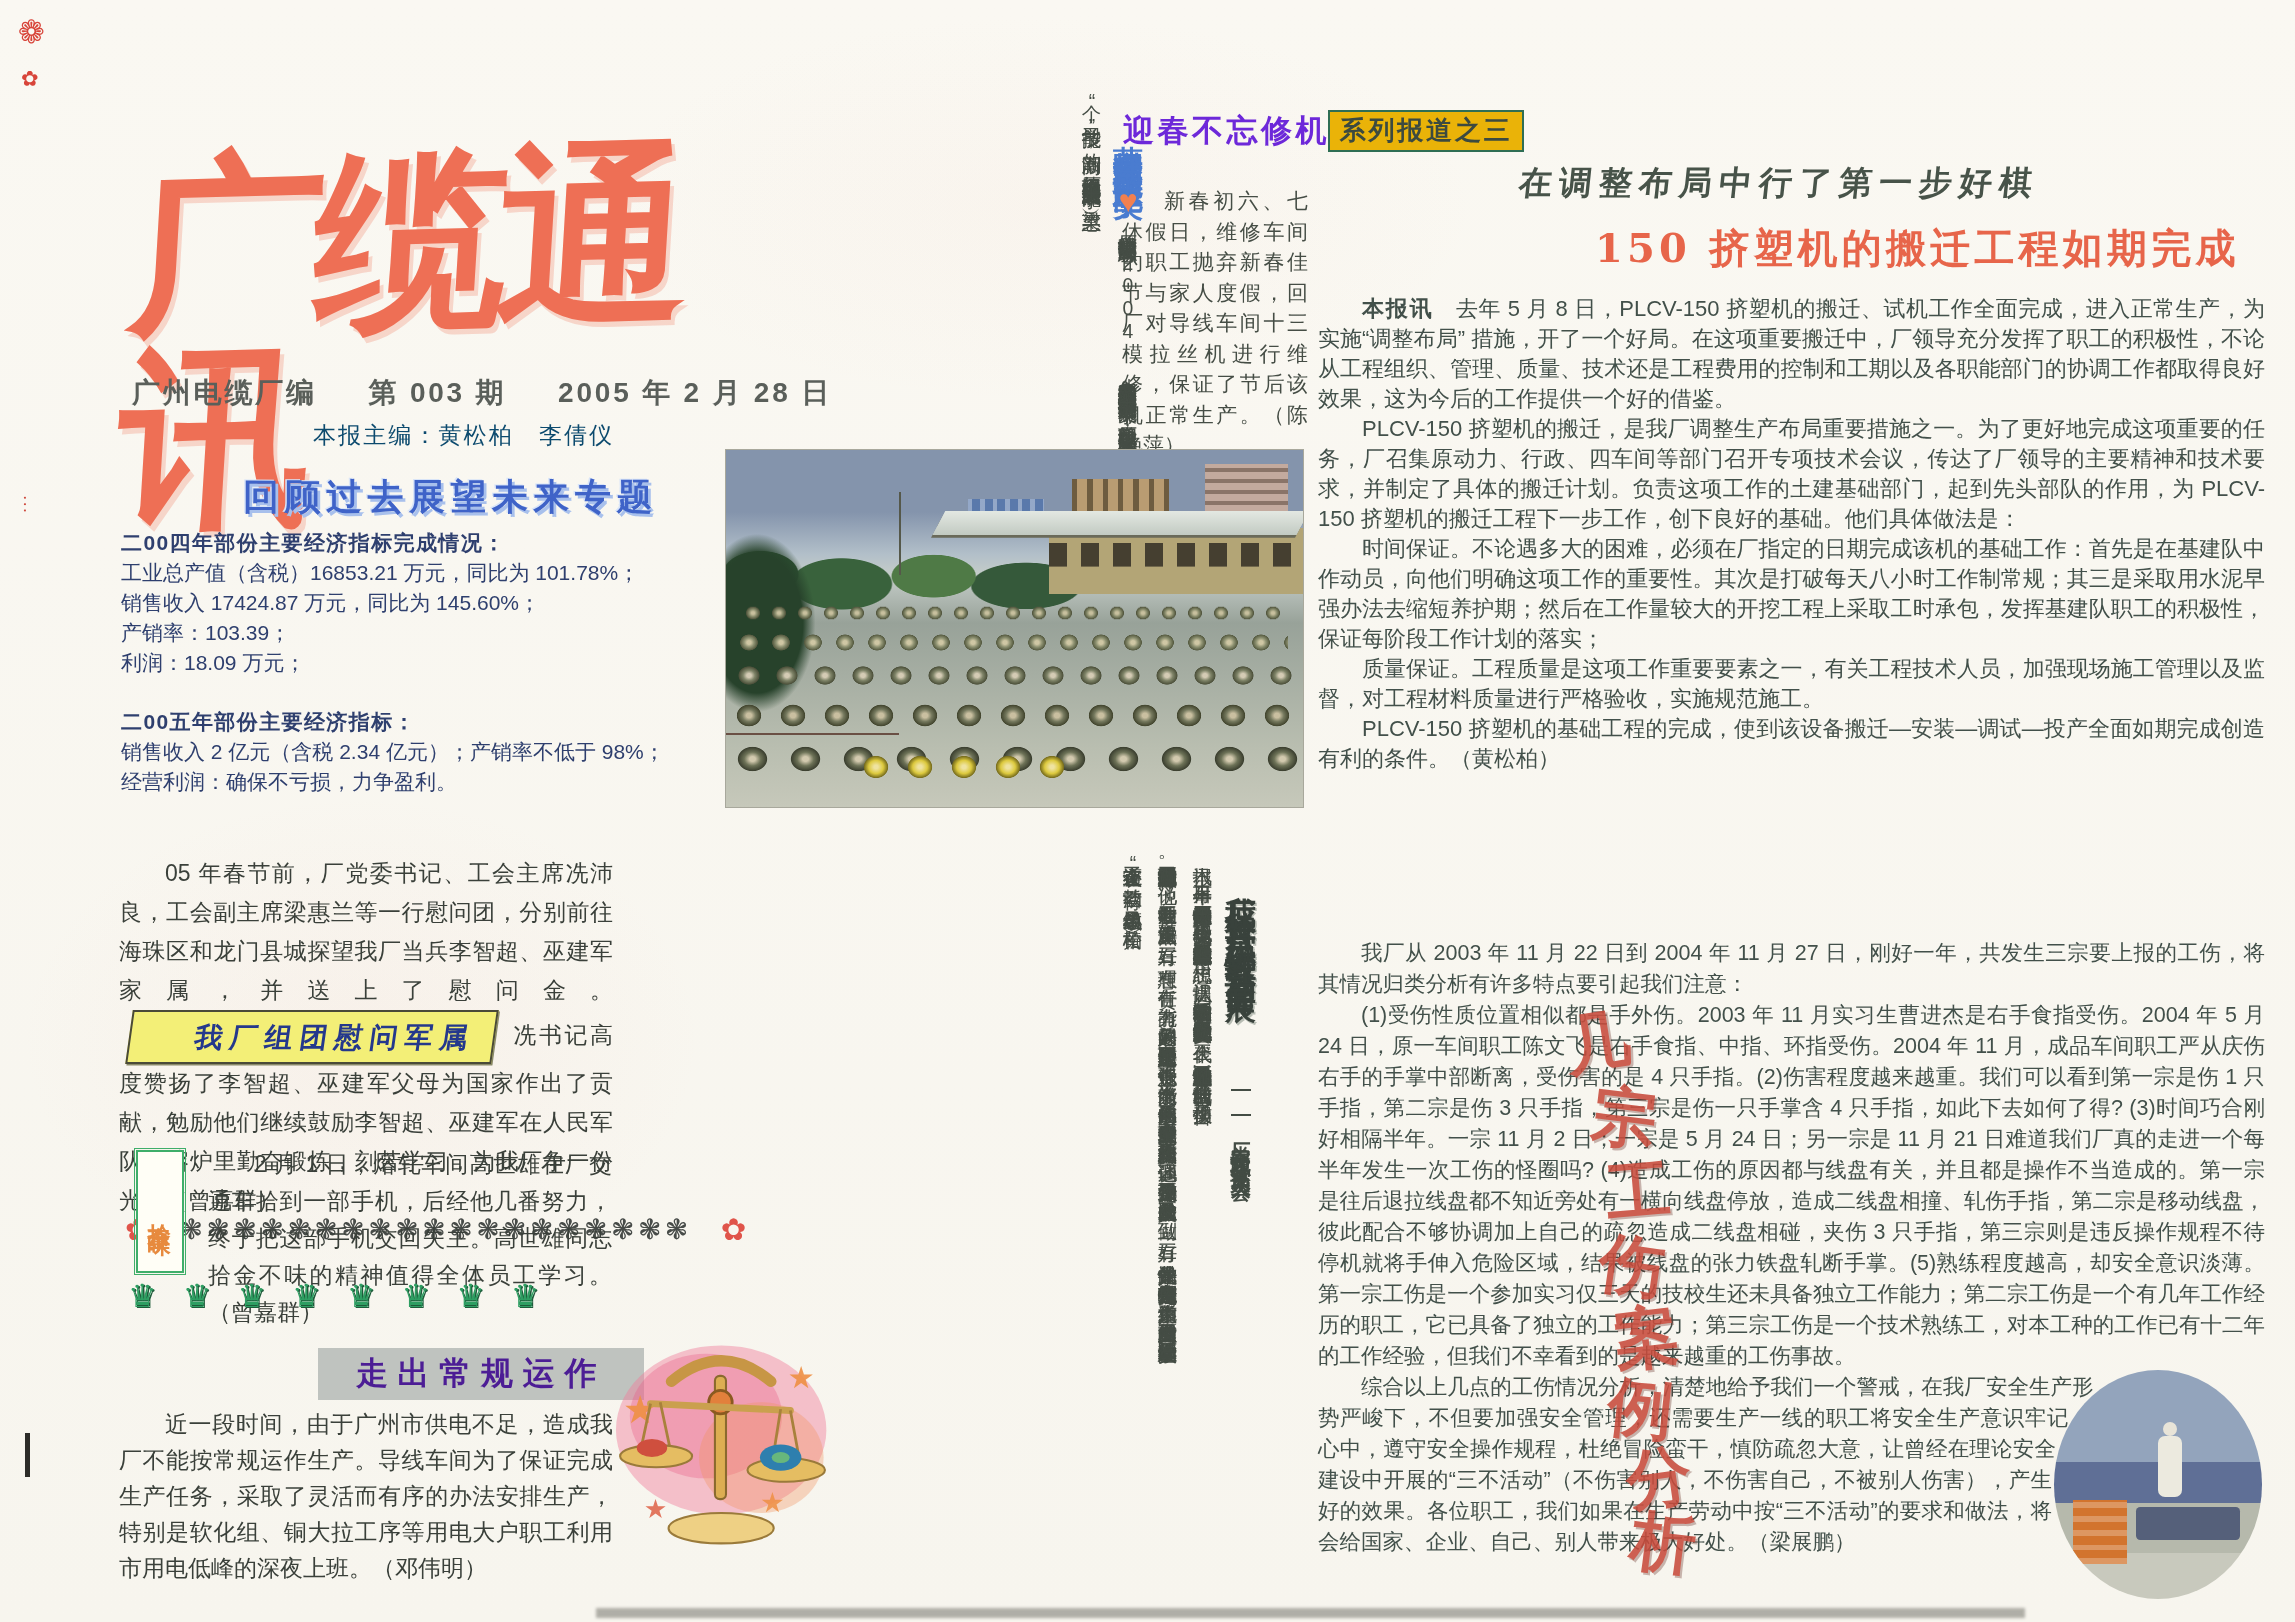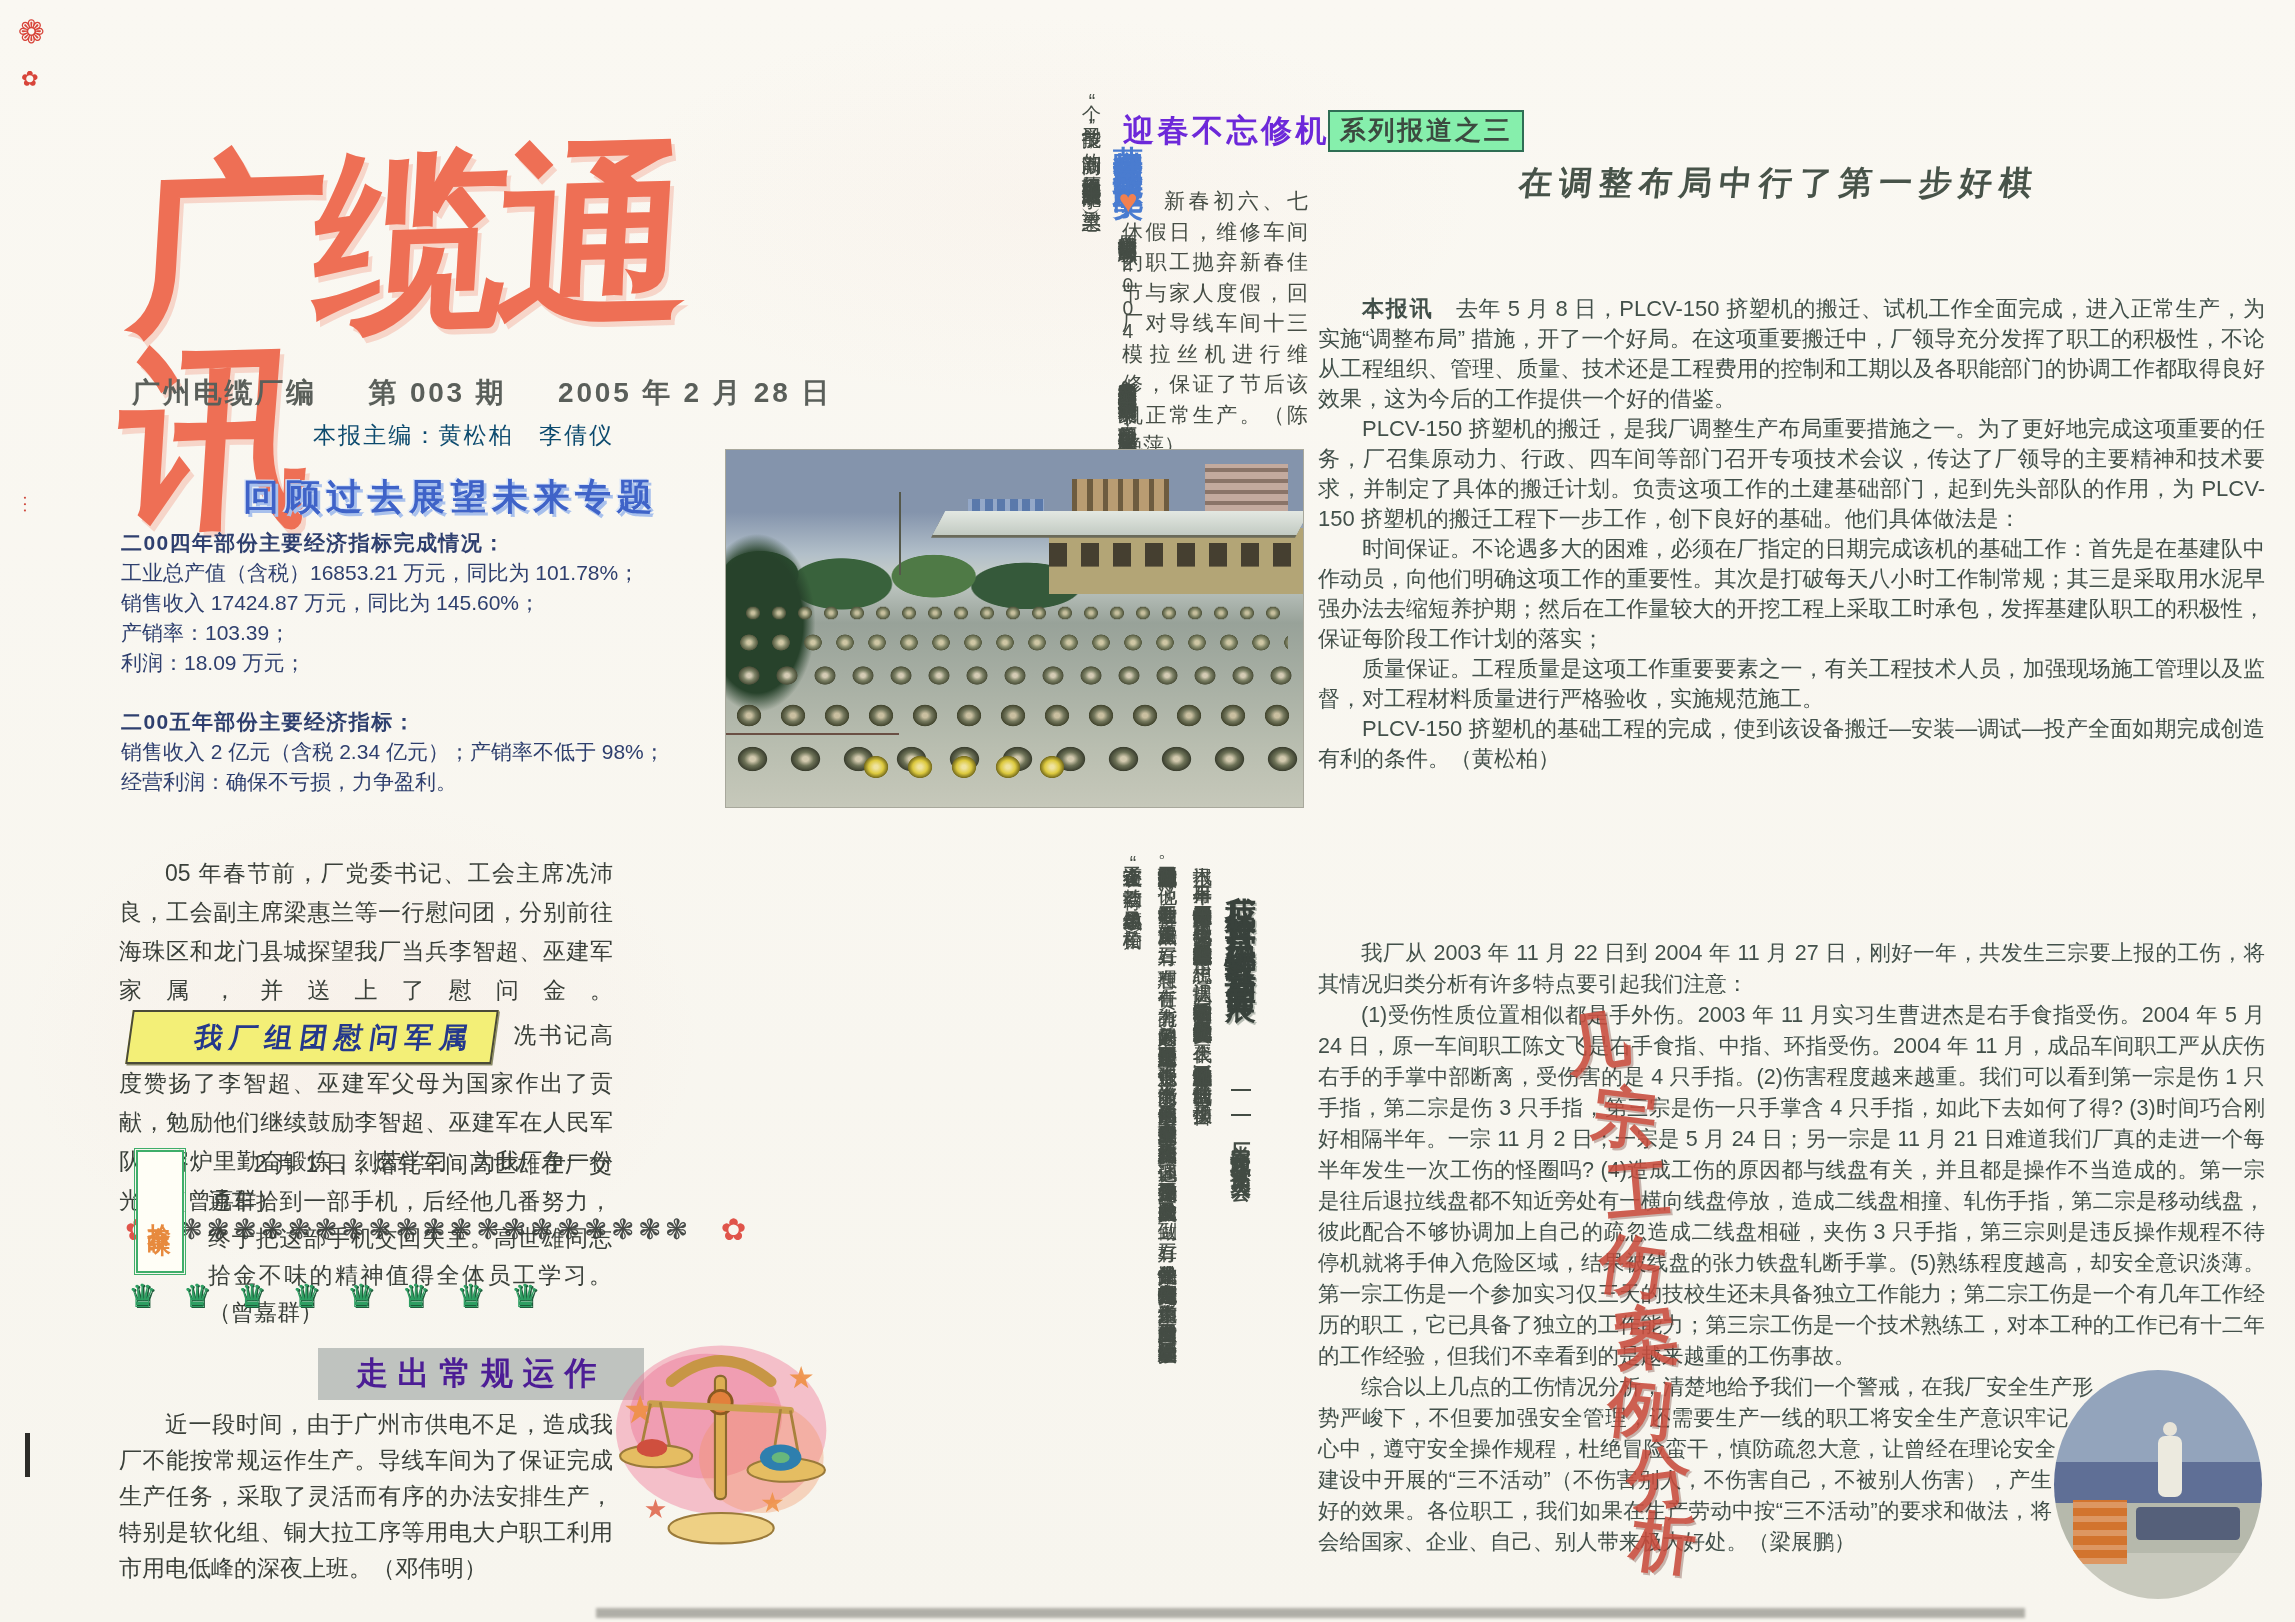--- a/index.html
+++ b/index.html
@@ -92,21 +92,21 @@
   .r2{left:4.2px;top:209px;width:563px;height:33px;background-size:38px 33px;
     background-image:radial-gradient(ellipse 46% 46% at 50% 50%, #d4cbb4 0 13%, #7f8468 34%, #4c503a 58%, rgba(0,0,0,0) 62%);}
   .r3{left:1.4px;top:246px;width:569px;height:39px;background-size:44px 39px;
     background-image:radial-gradient(ellipse 46% 46% at 50% 50%, #c9bfa0 0 13%, #75795e 34%, #43462f 58%, rgba(0,0,0,0) 62%);}
   .r4{left:0;top:287px;width:573px;height:44px;background-size:53px 44px;
     background-image:radial-gradient(ellipse 46% 46% at 50% 50%, #d2c9ae 0 12%, #6d7257 34%, #3c4030 58%, rgba(0,0,0,0) 62%);}
   .ry{left:128px;top:297px;width:229px;height:40px;background-size:44px 40px;
     background-image:radial-gradient(ellipse 46% 46% at 50% 50%, #efe3a0 0 10%, #ddca3f 36%, #7a6f1d 58%, rgba(0,0,0,0) 62%);}
   #photo .fence{position:absolute;left:0;top:283px;width:30%;height:2.1px;background:#6a4f44;}
   
-  #series-label{left:1328px;top:110px;background:#86efac;color:#3c4a40;border:2.1px solid #2f6e54;
+  #series-label{left:1328px;top:110px;background:#eab308;color:#3c4a40;border:2.1px solid #2f6e54;
     font-size:26px;font-weight:bold;letter-spacing:2.8px;padding:1.4px 9.7px;}
   #headline1{left:1519px;top:161px;width:624px;font-size:33px;font-weight:bold;color:#475349;
     letter-spacing:7px;transform:skewX(-6deg);font-family:"DejaVu Serif","Liberation Serif",serif;}
   #headline2{left:1595px;top:221px;width:666px;font-size:40px;font-weight:bold;color:#e7654a;
     letter-spacing:4.2px;white-space:nowrap;font-family:"DejaVu Serif","Liberation Serif",serif;}
   #article1{left:1318px;top:294px;width:947px;font-size:22px;line-height:30px;color:#42504a;}
   #article1 p{margin:0;text-indent:2em;}
   #article1 .lead{font-weight:bold;letter-spacing:1.4px;}
   
   #injury{left:1318px;top:938px;width:947px;font-size:21.5px;line-height:31px;color:#42504a;}
@@ -219,20 +219,21 @@
     <div class="rrow r0"></div>
     <div class="rrow r1"></div>
     <div class="rrow r2"></div>
     <div class="rrow r3"></div>
     <div class="rrow r4"></div>
     <div class="rrow ry"></div>
   </div>
 
   <div class="abs" id="series-label">系列报道之三</div>
   <div class="abs" id="headline1">在调整布局中行了第一步好棋</div>
+  <div class="abs" id="headline2">150 挤塑机的搬迁工程如期完成</div>
   <div class="abs just" id="article1">
     <p><span class="lead">本报讯</span><span>　去年 5 月 8 日，PLCV-150 挤塑机的搬迁、试机工作全面完成，进入正常生产，为实施“调整布局” 措施，开了一个好局。在这项重要搬迁中，厂领导充分发挥了职工的积极性，不论从工程组织、管理、质量、技术还是工程费用的控制和工期以及各职能部门的协调工作都取得良好效果，这为今后的工作提供一个好的借鉴。</span></p>
     <p>PLCV-150 挤塑机的搬迁，是我厂调整生产布局重要措施之一。为了更好地完成这项重要的任务，厂召集原动力、行政、四车间等部门召开专项技术会议，传达了厂领导的主要精神和技术要求，并制定了具体的搬迁计划。负责这项工作的土建基础部门，起到先头部队的作用，为 PLCV-150 挤塑机的搬迁工程下一步工作，创下良好的基础。他们具体做法是：</p>
     <p>时间保证。不论遇多大的困难，必须在厂指定的日期完成该机的基础工作：首先是在基建队中作动员，向他们明确这项工作的重要性。其次是打破每天八小时工作制常规；其三是采取用水泥早强办法去缩短养护期；然后在工作量较大的开挖工程上采取工时承包，发挥基建队职工的积极性，保证每阶段工作计划的落实；</p>
     <p>质量保证。工程质量是这项工作重要要素之一，有关工程技术人员，加强现场施工管理以及监督，对工程材料质量进行严格验收，实施规范施工。</p>
     <p>PLCV-150 挤塑机的基础工程的完成，使到该设备搬迁—安装—调试—投产全面如期完成创造有利的条件。（黄松柏）</p>
   </div>
 
   <div class="abs just" id="injury">
     <p>我厂从 2003 年 11 月 22 日到 2004 年 11 月 27 日，刚好一年，共发生三宗要上报的工伤，将其情况归类分析有许多特点要引起我们注意：</p>

